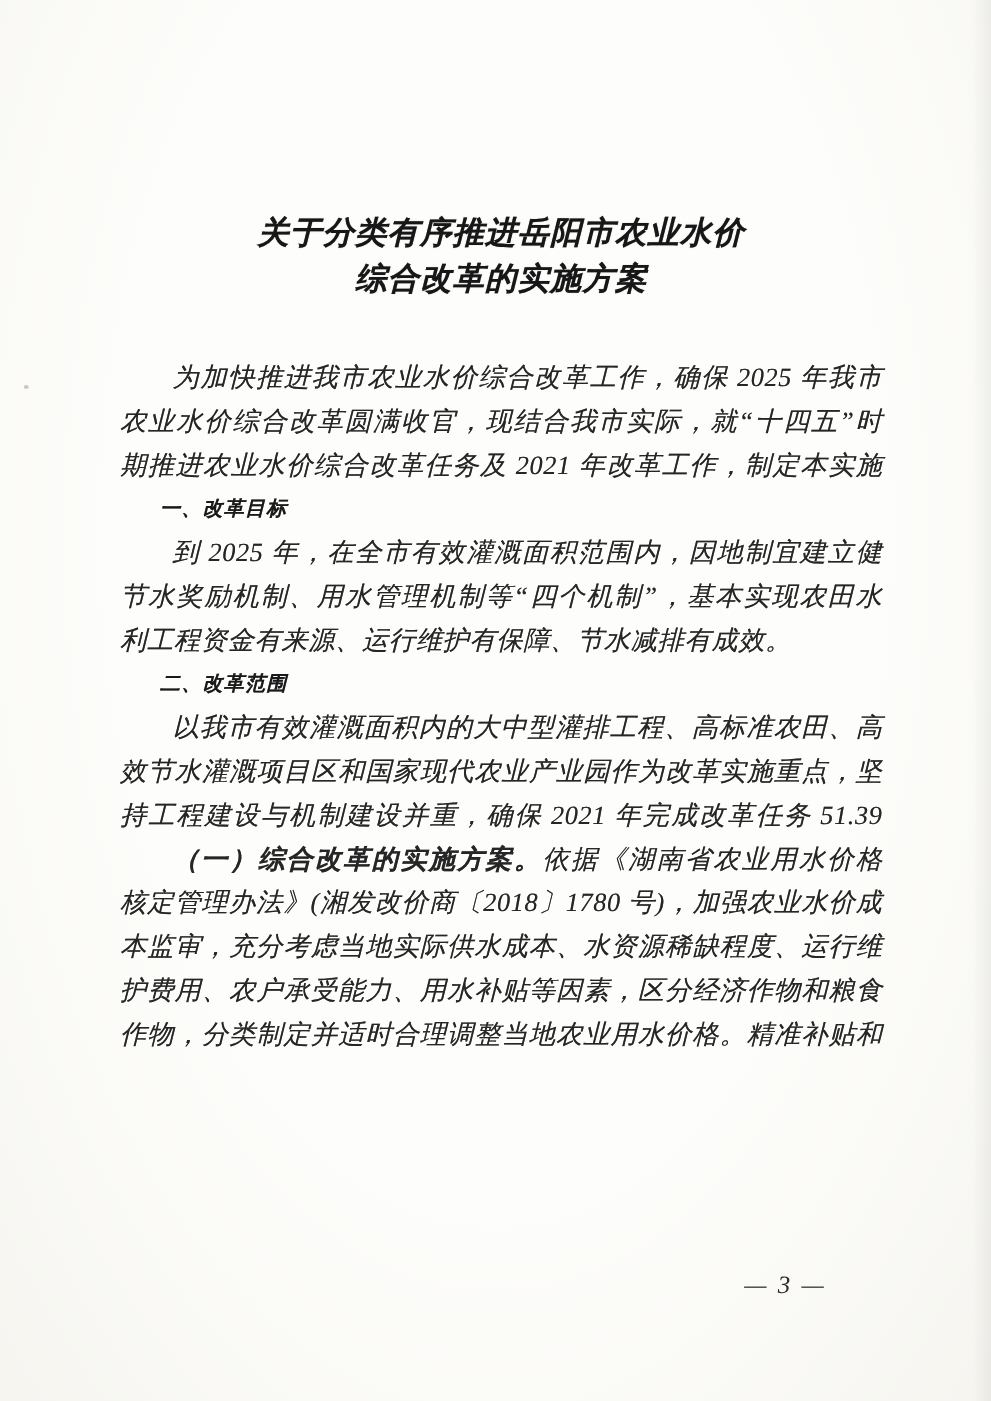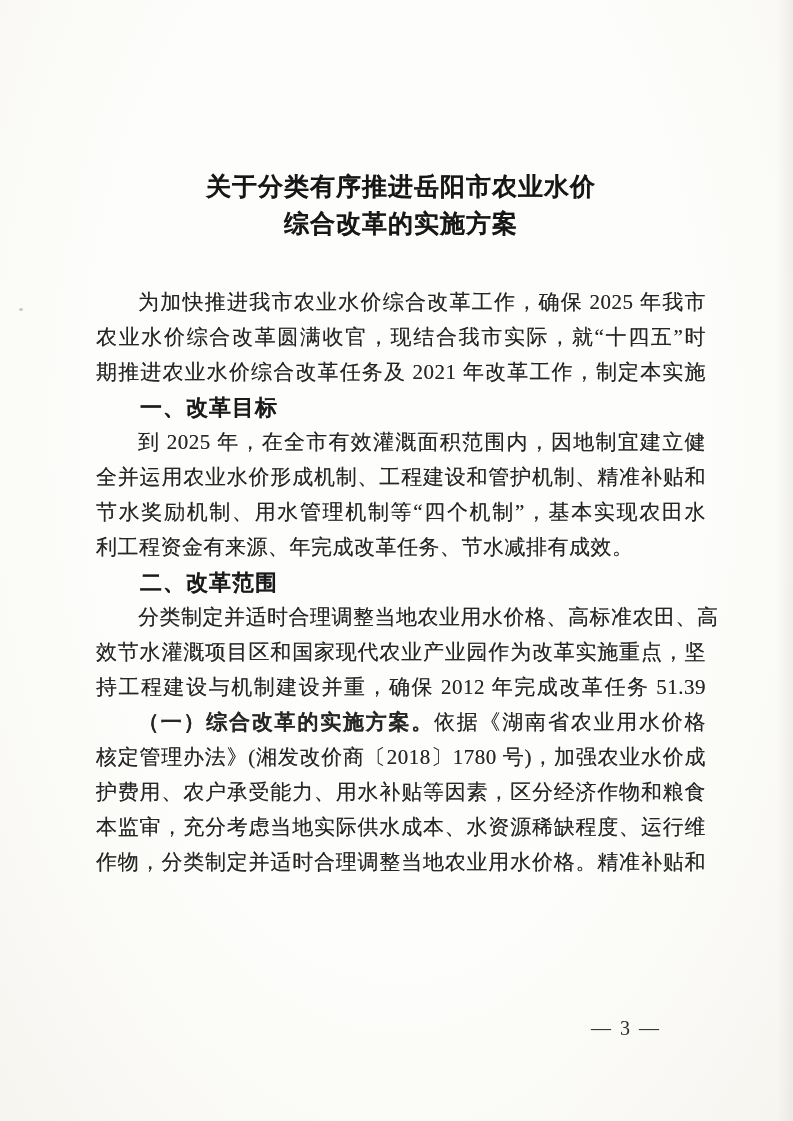--- a/index.html
+++ b/index.html
@@ -9,20 +9,21 @@
   }
   .page {
     position: relative;
     width: 793px;
     height: 1121px;
     overflow: hidden;
     background: #fbfaf7;
     background-image: radial-gradient(ellipse at 50% 38%, #fdfdfb 55%, #f6f5f0 100%);
     font-family: "Liberation Serif", "DejaVu Serif", serif;
     color: #262626;
+    font-style: italic;
   }
   .edge-shade {
     position: absolute;
     top: 0;
     right: 0;
     width: 16px;
     height: 100%;
     background: linear-gradient(to right, rgba(0,0,0,0), rgba(0,0,0,0.05));
   }
   .speck {
@@ -65,21 +66,21 @@
     text-align: justify;
     white-space: nowrap;
   }
   .line.jl { text-align-last: justify; }
   .line.ll { text-align-last: left; }
   .line.ind { text-indent: 2em; }
   .heading {
     height: 35px;
     line-height: 35px;
     margin: 0;
-    font-size: 22px;
+    font-size: 16px;
     font-weight: 700;
     font-family: "Liberation Sans", "DejaVu Sans", sans-serif;
     color: #1a1a1a;
     text-indent: 2em;
     letter-spacing: 1px;
     text-shadow: 0 0 0.5px rgba(30,30,30,0.55);
   }
   .lead-bold { font-weight: 700; }
   .page-number {
     position: absolute;
@@ -108,38 +109,37 @@
     <div class="para">
       <div class="line jl ind">为加快推进我市农业水价综合改革工作，确保 2025 年我市</div>
       <div class="line jl">农业水价综合改革圆满收官，现结合我市实际，就“十四五”时</div>
       <div class="line jl">期推进农业水价综合改革任务及 2021 年改革工作，制定本实施</div>
     </div>
 
     <h2 class="heading">一、改革目标</h2>
 
     <div class="para">
       <div class="line jl ind">到 2025 年，在全市有效灌溉面积范围内，因地制宜建立健</div>
-      <div class="line jl">全并运用农业水价形成机制、工程建设和管护机制、精准补贴和</div>
       <div class="line jl">节水奖励机制、用水管理机制等“四个机制”，基本实现农田水</div>
-      <div class="line ll">利工程资金有来源、年完成改革任务、节水减排有成效。</div>
+      <div class="line ll">利工程资金有来源、运行维护有保障、节水减排有成效。</div>
     </div>
 
     <h2 class="heading">二、改革范围</h2>
 
     <div class="para">
-      <div class="line jl ind">分类制定并适时合理调整当地农业用水价格、高标准农田、高</div>
+      <div class="line jl ind">以我市有效灌溉面积内的大中型灌排工程、高标准农田、高</div>
       <div class="line jl">效节水灌溉项目区和国家现代农业产业园作为改革实施重点，坚</div>
-      <div class="line jl">持工程建设与机制建设并重，确保 2012 年完成改革任务 51.39</div>
+      <div class="line jl">持工程建设与机制建设并重，确保 2021 年完成改革任务 51.39</div>
     </div>
 
 
     <div class="para">
       <div class="line jl ind"><span class="lead-bold">（一）综合改革的实施方案。</span><span>依据《湖南省农业用水价格</span></div>
       <div class="line jl">核定管理办法》(湘发改价商〔2018〕1780 号)，加强农业水价成</div>
+      <div class="line jl">本监审，充分考虑当地实际供水成本、水资源稀缺程度、运行维</div>
       <div class="line jl">护费用、农户承受能力、用水补贴等因素，区分经济作物和粮食</div>
-      <div class="line jl">本监审，充分考虑当地实际供水成本、水资源稀缺程度、运行维</div>
       <div class="line jl">作物，分类制定并适时合理调整当地农业用水价格。精准补贴和</div>
     </div>
 
   </div>
 
   <div class="page-number">— 3 —</div>
 </div>
 
 </body></html>

